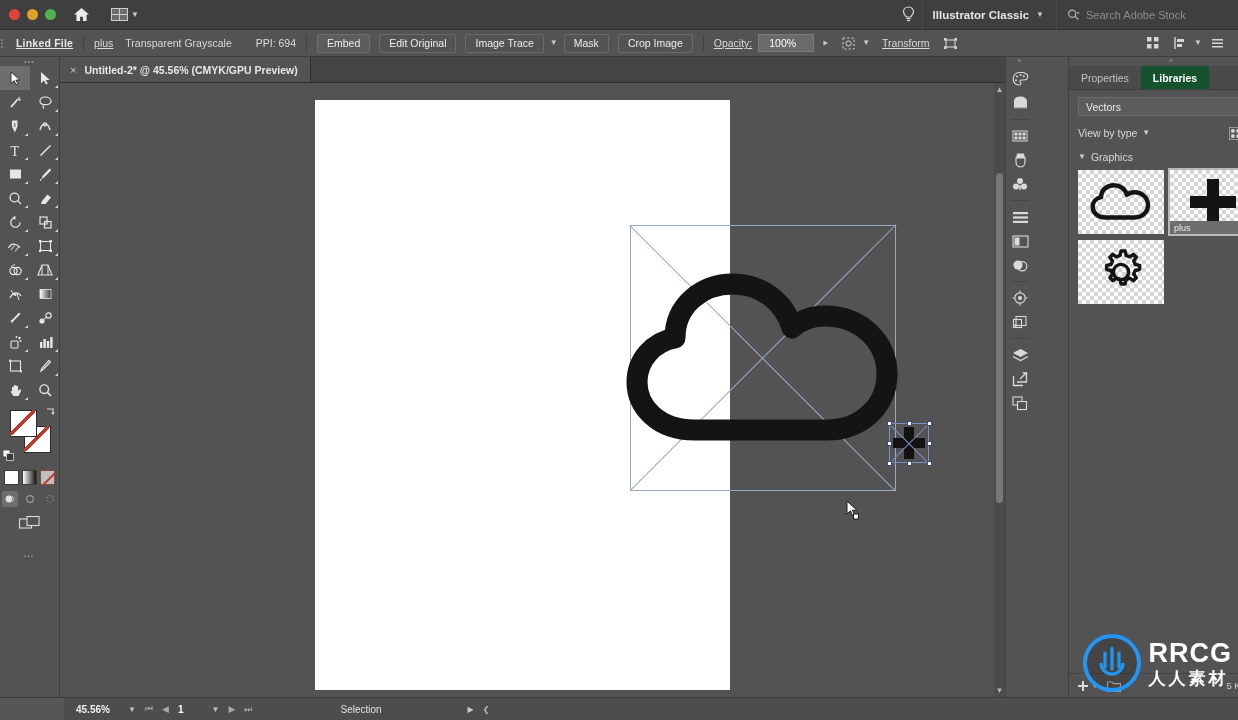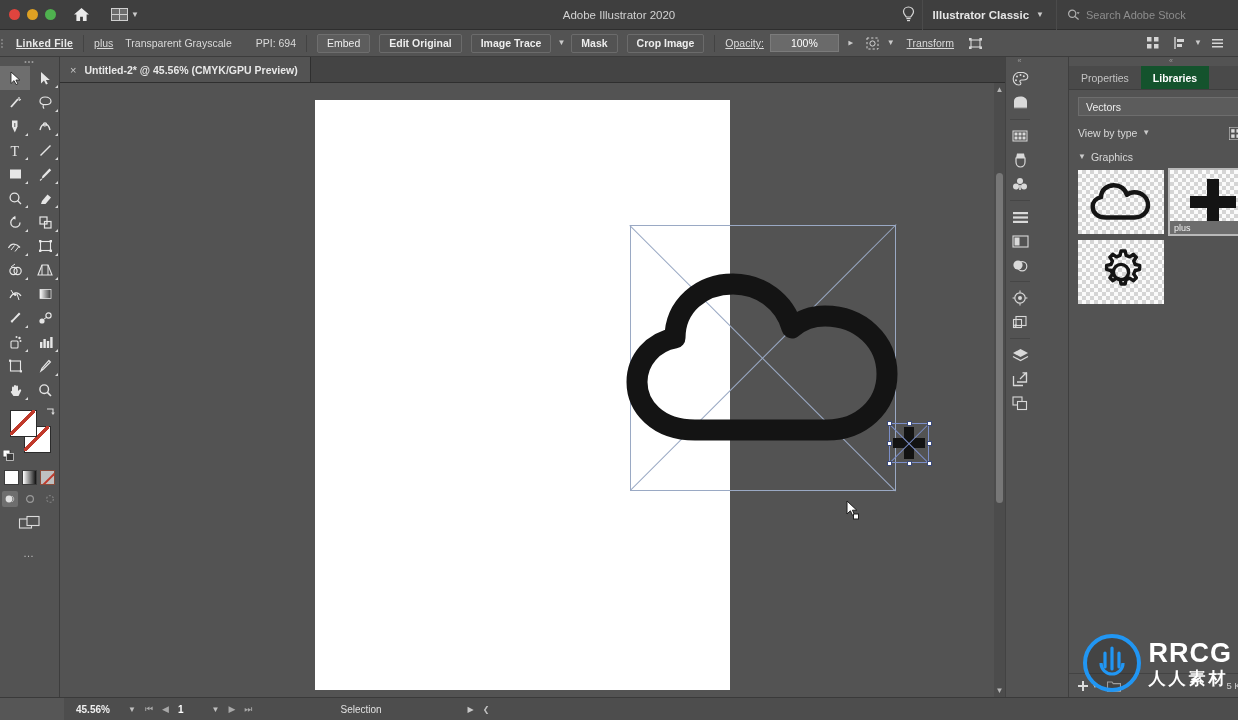--- a/index.html
+++ b/index.html
@@ -83,23 +83,23 @@
   }
   .cb-sep { width: 1px; height: 17px; background: #434343; margin: 0 10px; }
   .cb-item { font-size: 10.5px; color: #dadada; white-space: nowrap; }
   .cb-item.u { text-decoration: underline; }
   .cb-btn {
     height: 19px; padding: 0 9px;
     display: flex; align-items: center; justify-content: center;
     background: #5d5d5d; border: 1px solid #6e6e6e; border-radius: 2px;
     font-size: 10.5px; color: #ededed; white-space: nowrap;
   }
-  .cb-btn.flat { background: transparent; border-color: #6b6b6b; font-weight: bold; }
+  .cb-btn.flat { background: transparent; border-color: #6b6b6b; }
   .cb-field {
-    height: 18px; min-width: 56px; padding: 0 20px;
+    height: 18px; min-width: 56px; padding: 0 10px;
     background: #6a6a6a; border: 1px solid #7b7b7b;
     display: flex; align-items: center;
     font-size: 10.5px; color: #fff;
   }
   .cb-icon {
     width: 22px; height: 20px; display: flex; align-items: center; justify-content: center;
   }
 
   
   .tabbar {
@@ -371,21 +371,20 @@
     <div class="home-btn">
       <svg width="17" height="15" viewBox="0 0 17 15">
           <path d="M8.5 1 L16 7.5 H13.6 V14 H9.9 V9.8 H7.1 V14 H3.4 V7.5 H1 Z" fill="#eaeaea"></path>
         </svg>
     </div>
     <div class="arrange-btn">
       <div class="arrange-grid"></div>
       <span class="chev">▼</span>
     </div>
 
-    <div class="app-title">Adobe Illustrator 2020</div>
 
     <div class="title-right">
       <div class="bulb">
         <svg width="13" height="17" viewBox="0 0 13 17">
           <path d="M6.5 1 C3.5 1 1.5 3.2 1.5 5.8 C1.5 8 3.3 9.4 4.3 11 L8.7 11 C9.7 9.4 11.5 8 11.5 5.8 C11.5 3.2 9.5 1 6.5 1 Z" fill="none" stroke="#d8d8d8" stroke-width="1.2"></path>
           <rect x="4.4" y="12" width="4.2" height="1.2" fill="#d8d8d8"></rect>
           <rect x="5" y="14" width="3" height="1.2" fill="#d8d8d8"></rect>
         </svg>
       </div>
       <div class="workspace">

